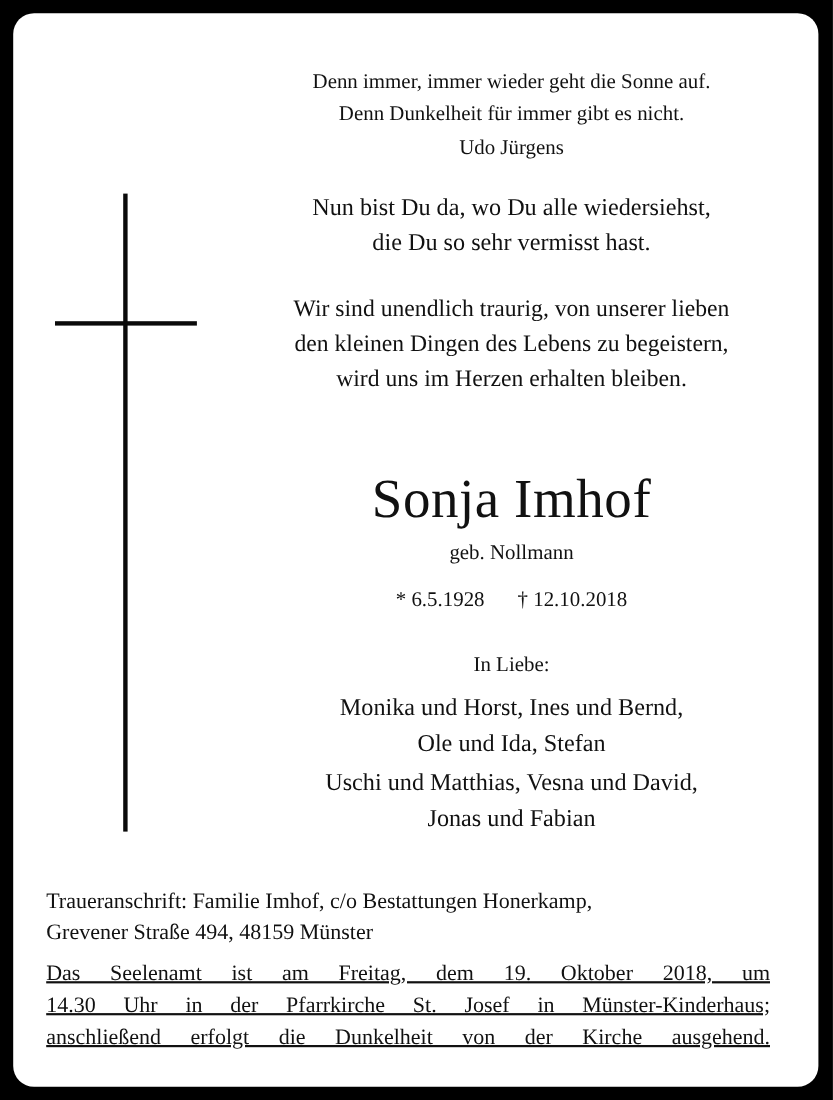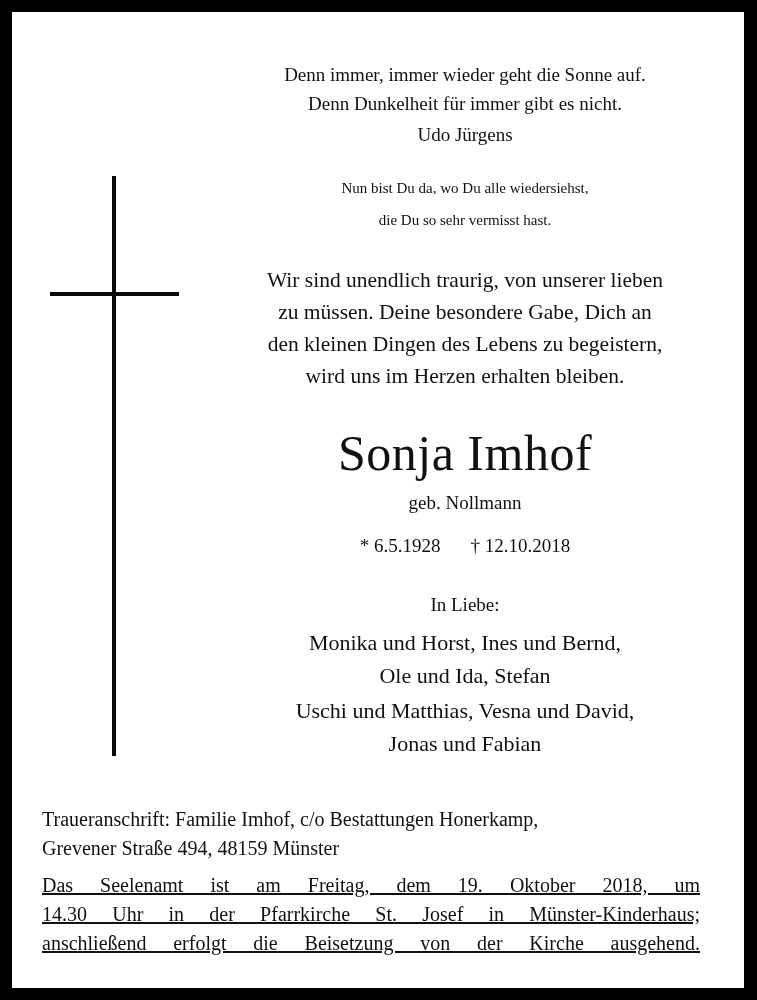--- a/index.html
+++ b/index.html
@@ -15,20 +15,21 @@
       font-family: "Liberation Serif", "DejaVu Serif", serif;
       color: #111;
     }
     .frame {
       position: absolute;
       left: 12px;
       top: 12px;
       width: 732px;
       height: 976px;
       background: #fff;
+      border-radius: 19px;
     }
     .cross-v {
       position: absolute;
       left: 100px;
       top: 164px;
       width: 4px;
       height: 580px;
       background: #0a0a0a;
     }
     .cross-h {
@@ -50,21 +51,21 @@
       white-space: nowrap;
     }
     .quote {
       top: 48px;
       font-size: 19px;
       line-height: 29px;
     }
     .quote .author { margin-top: 2px; }
     .verse {
       top: 160px;
-      font-size: 15px;
+      font-size: 22px;
       line-height: 32px;
     }
     .message {
       top: 228px;
       font-size: 21.5px;
       line-height: 32px;
       margin-top: 16px;
     }
     .name {
       top: 410px;
@@ -132,21 +133,20 @@
     <span class="line author">Udo Jürgens</span>
   </div>
 
   <div class="center-col verse">
     <span class="line">Nun bist Du da, wo Du alle wiedersiehst,</span>
     <span class="line">die Du so sehr vermisst hast.</span>
   </div>
 
   <div class="center-col message" style="top:236px">
     <span class="line">Wir sind unendlich traurig, von unserer lieben</span>
-    <span class="line">zu müssen. Deine besondere Gabe, Dich an</span>
     <span class="line">den kleinen Dingen des Lebens zu begeistern,</span>
     <span class="line">wird uns im Herzen erhalten bleiben.</span>
   </div>
 
   <div class="center-col name">Sonja Imhof</div>
 
   <div class="center-col maiden">geb. Nollmann</div>
 
   <div class="center-col dates">
     <span>* 6.5.1928</span><span class="gap"></span><span>† 12.10.2018</span>
@@ -165,16 +165,16 @@
   </div>
 
   <div class="bottom address">
     <span class="line">Traueranschrift: Familie Imhof, c/o Bestattungen Honerkamp,</span>
     <span class="line">Grevener Straße 494, 48159 Münster</span>
   </div>
 
   <div class="bottom service">
     <span class="justify-line">Das Seelenamt ist am Freitag, dem 19. Oktober 2018, um</span>
     <span class="justify-line">14.30 Uhr in der Pfarrkirche St. Josef in Münster-Kinderhaus;</span>
-    <span class="justify-line">anschließend erfolgt die Beisetzung von der Kirche ausgehend.</span>
+    <span class="justify-line">anschließend erfolgt die Dunkelheit von der Kirche ausgehend.</span>
   </div>
 
 </div>
 
 </body></html>

